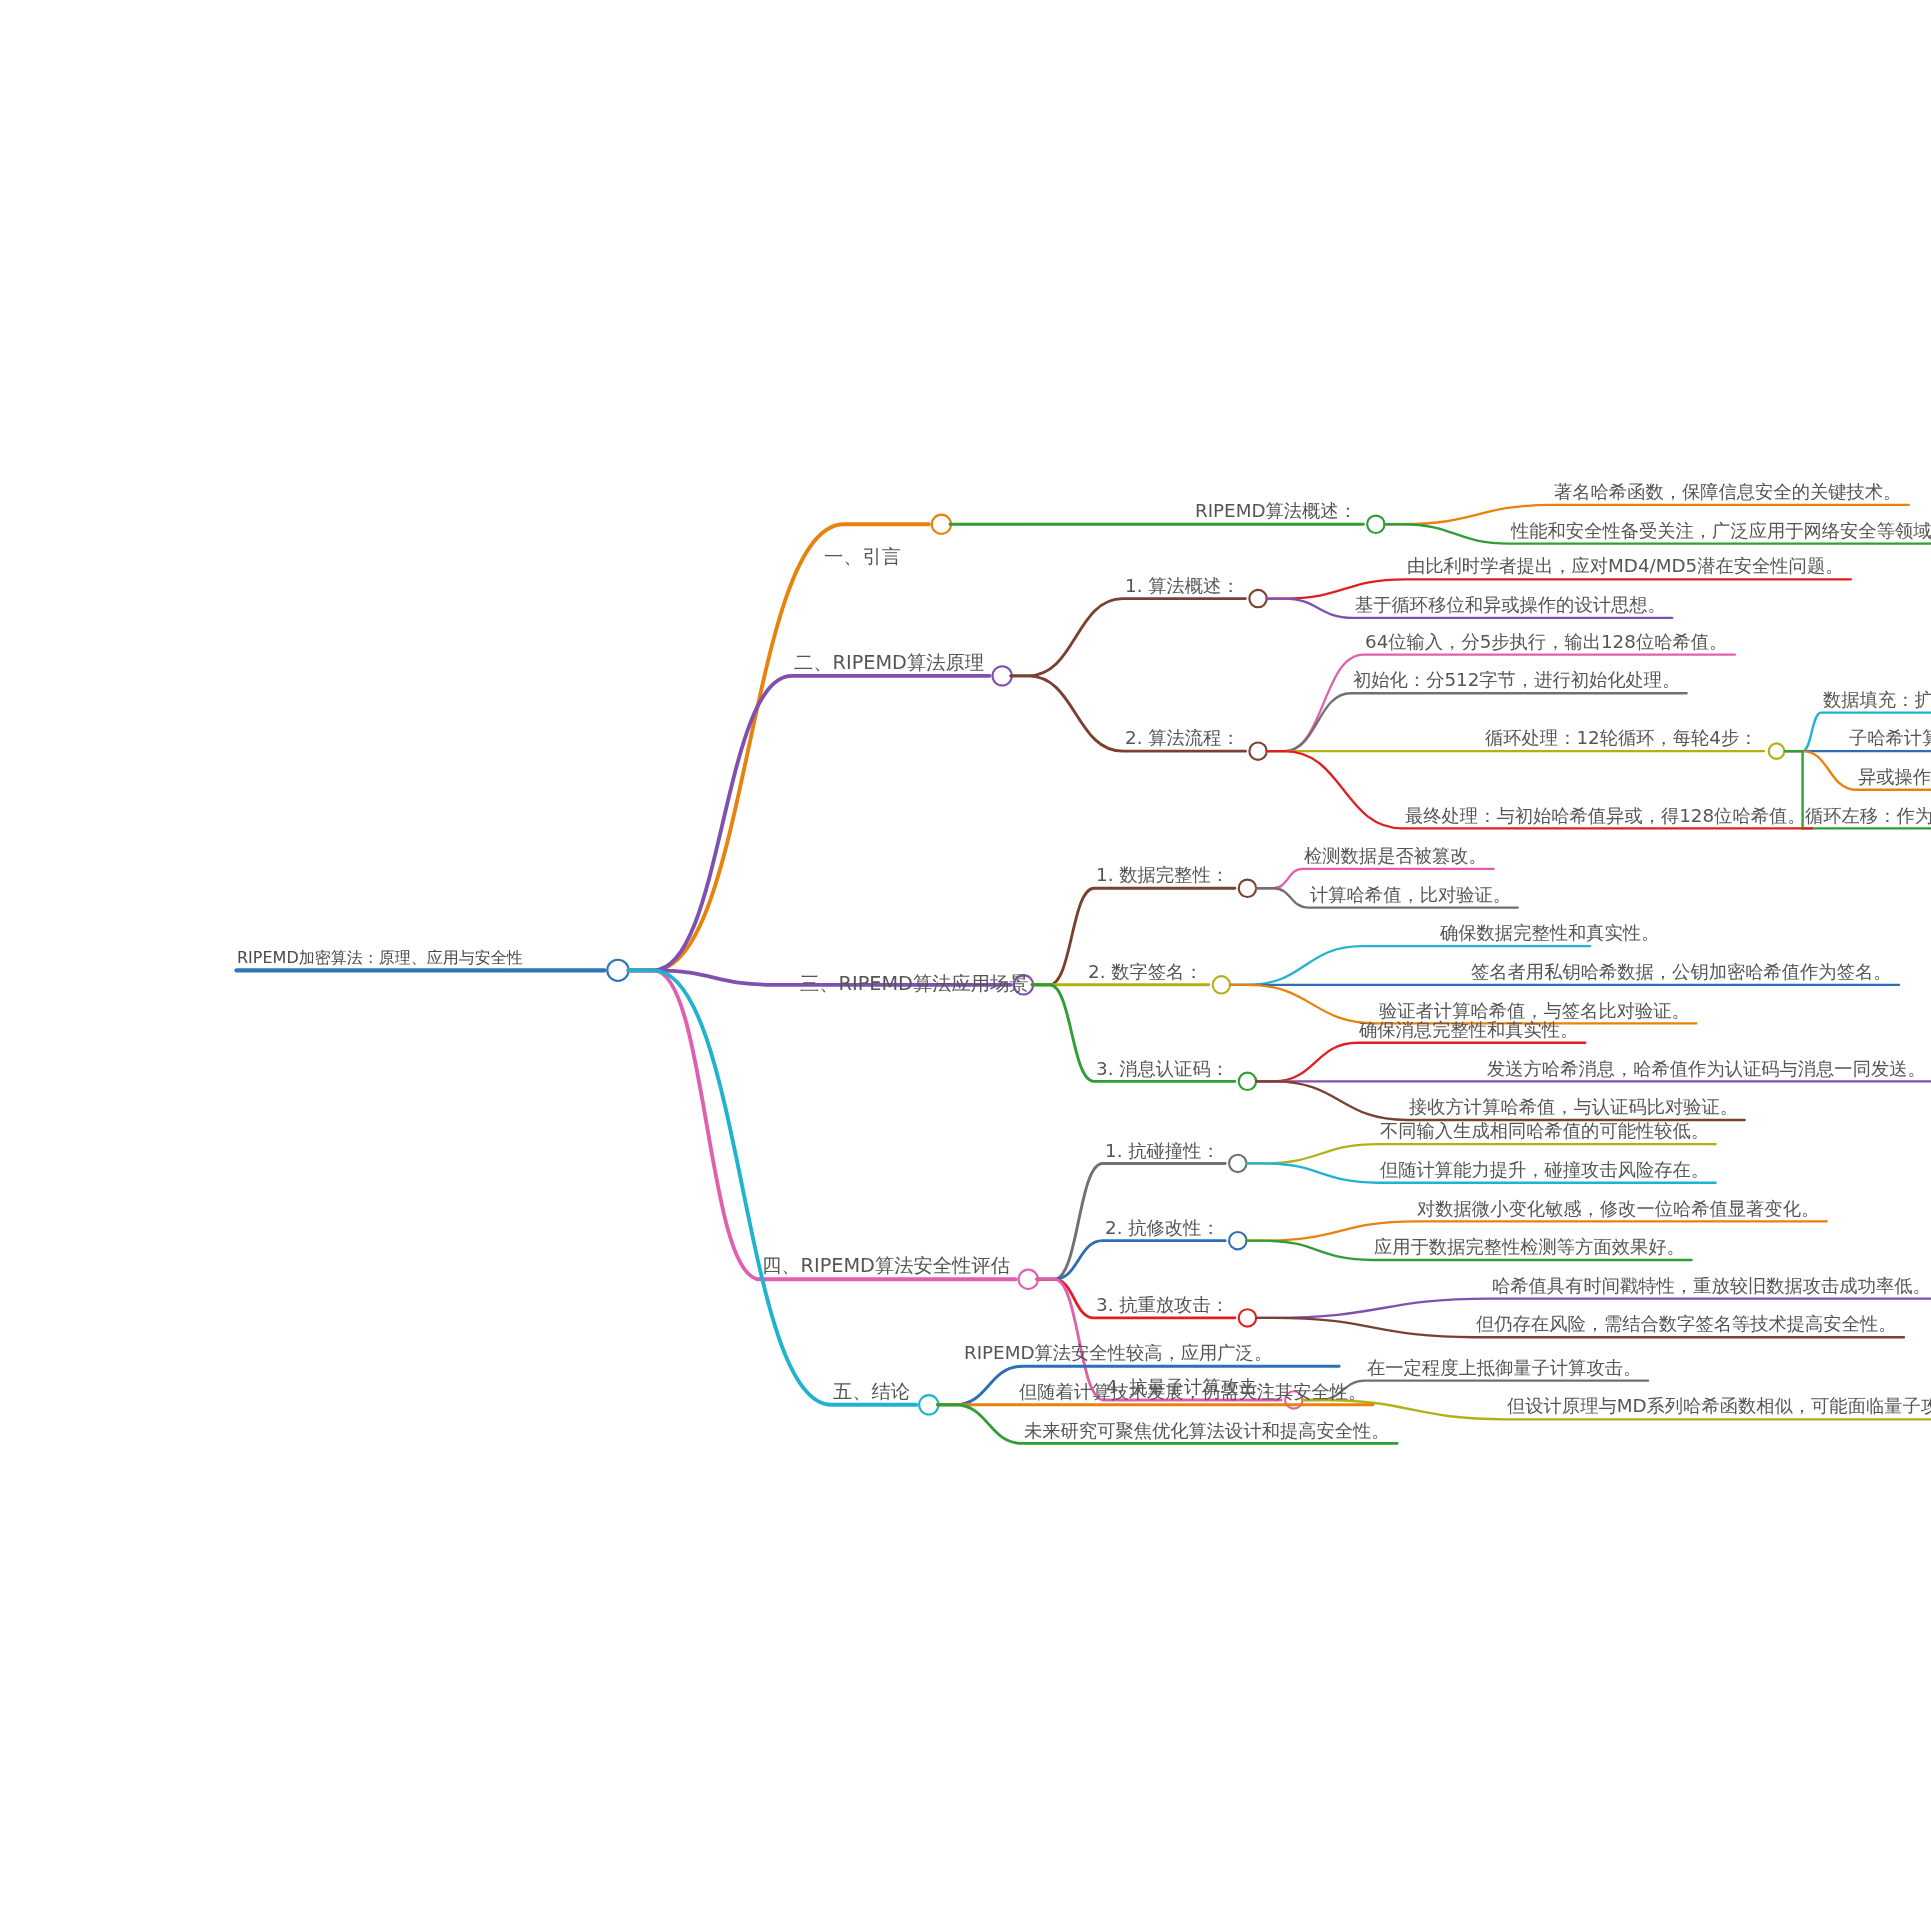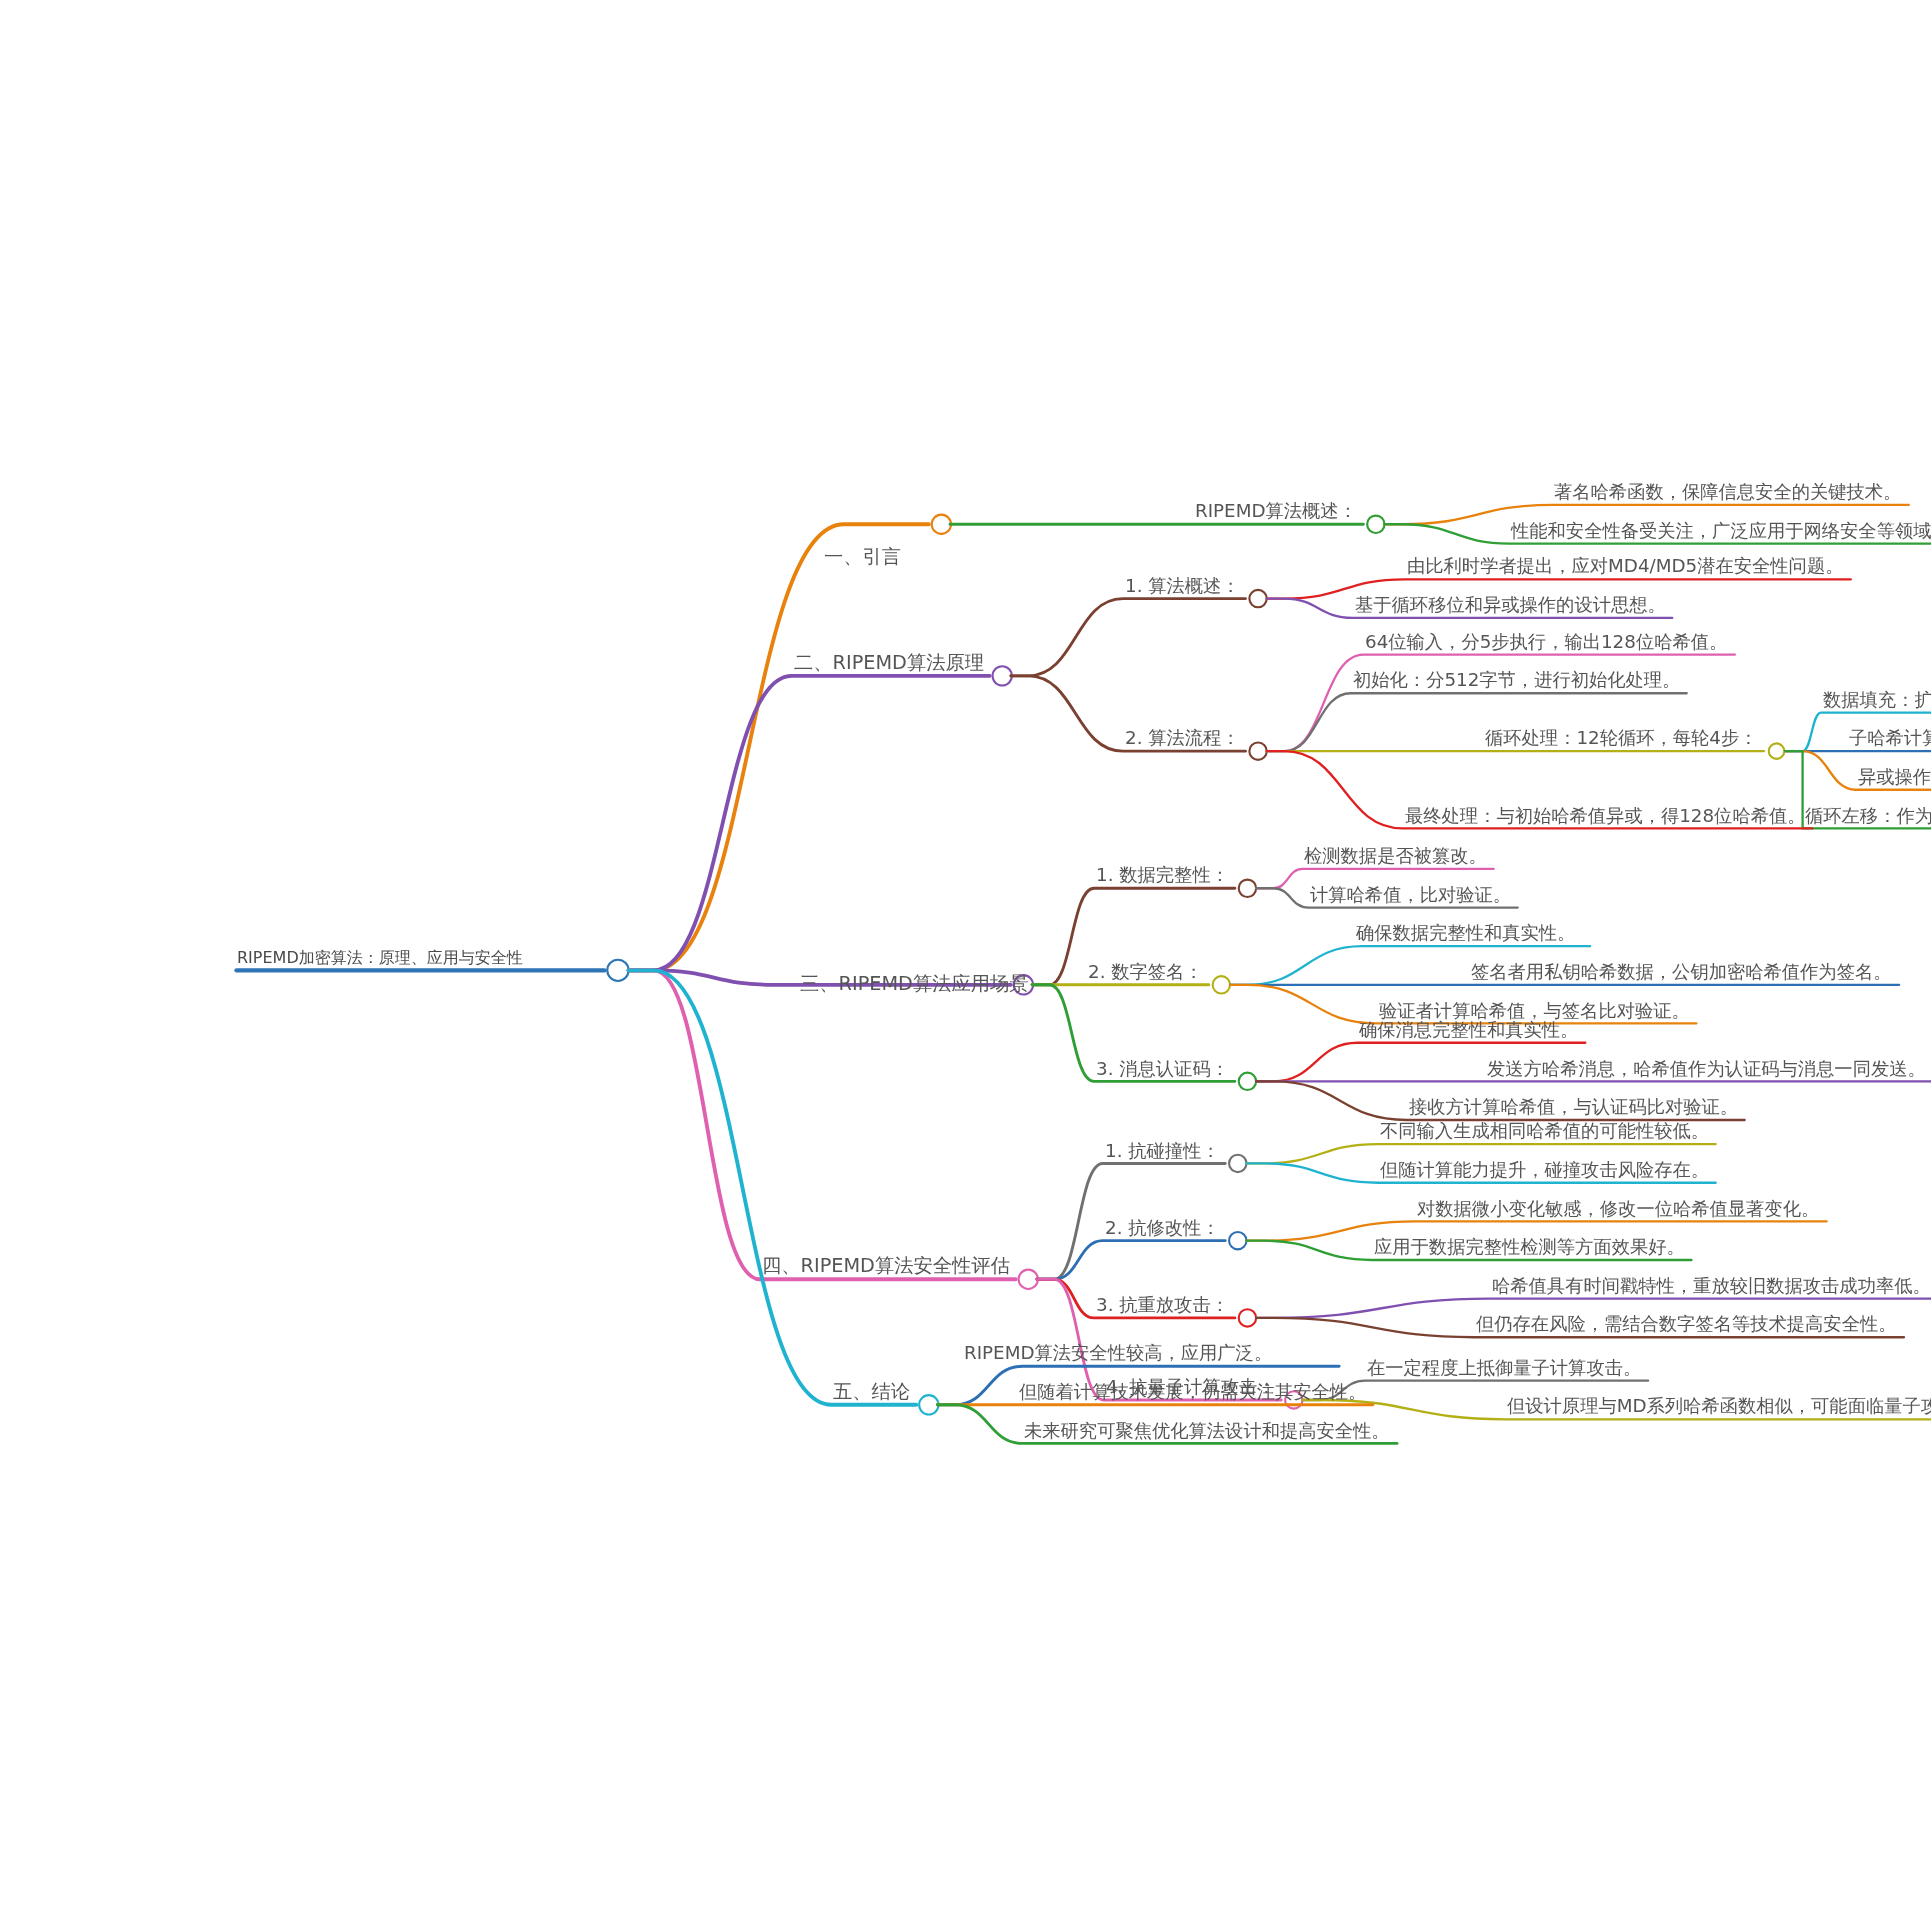--- a/index.html
+++ b/index.html
@@ -122,21 +122,21 @@
       <div class="nodelabel lvl3" style="left: 1823px; top: 709px;">数据填充：扩展至80字节。</div>
       <div class="nodelabel lvl3" style="left: 1849px; top: 747px;">子哈希计算：每个部分计算32位子哈希值。</div>
       <div class="nodelabel lvl3" style="left: 1858px; top: 786px;">异或操作：16个子哈希值异或，得64位中间哈希值。</div>
       <div class="nodelabel lvl3" style="left: 1805px; top: 825px;">循环左移：作为下一轮输入。</div>
       <div class="nodelabel lvl3" style="left: 1405px; top: 825px;">最终处理：与初始哈希值异或，得128位哈希值。</div>
       <div class="nodelabel lvl1" style="left: 800px; top: 981px; margin-top: 12px;">三、RIPEMD算法应用场景</div>
       <div class="nodelabel lvl2" style="left: 1096px; top: 884px;">1. 数据完整性：</div>
       <div class="nodelabel lvl3" style="left: 1304px; top: 865px;">检测数据是否被篡改。</div>
       <div class="nodelabel lvl3" style="left: 1310px; top: 904px;">计算哈希值，比对验证。</div>
       <div class="nodelabel lvl2" style="left: 1088px; top: 981px;">2. 数字签名：</div>
-      <div class="nodelabel lvl3" style="left: 1356px; top: 942px;">确保数据完整性和真实性。</div>
+      <div class="nodelabel lvl3" style="left: 1440px; top: 942px;">确保数据完整性和真实性。</div>
       <div class="nodelabel lvl3" style="left: 1471px; top: 981px;">签名者用私钥哈希数据，公钥加密哈希值作为签名。</div>
       <div class="nodelabel lvl3" style="left: 1379px; top: 1020px;">验证者计算哈希值，与签名比对验证。</div>
       <div class="nodelabel lvl2" style="left: 1096px; top: 1078px;">3. 消息认证码：</div>
       <div class="nodelabel lvl3" style="left: 1359px; top: 1039px;">确保消息完整性和真实性。</div>
       <div class="nodelabel lvl3" style="left: 1487px; top: 1078px;">发送方哈希消息，哈希值作为认证码与消息一同发送。</div>
       <div class="nodelabel lvl3" style="left: 1409px; top: 1116px;">接收方计算哈希值，与认证码比对验证。</div>
       <div class="nodelabel lvl1" style="left: 762px; top: 1275px;">四、RIPEMD算法安全性评估</div>
       <div class="nodelabel lvl2" style="left: 1105px; top: 1160px;">1. 抗碰撞性：</div>
       <div class="nodelabel lvl3" style="left: 1380px; top: 1140px;">不同输入生成相同哈希值的可能性较低。</div>
       <div class="nodelabel lvl3" style="left: 1380px; top: 1179px;">但随计算能力提升，碰撞攻击风险存在。</div>

